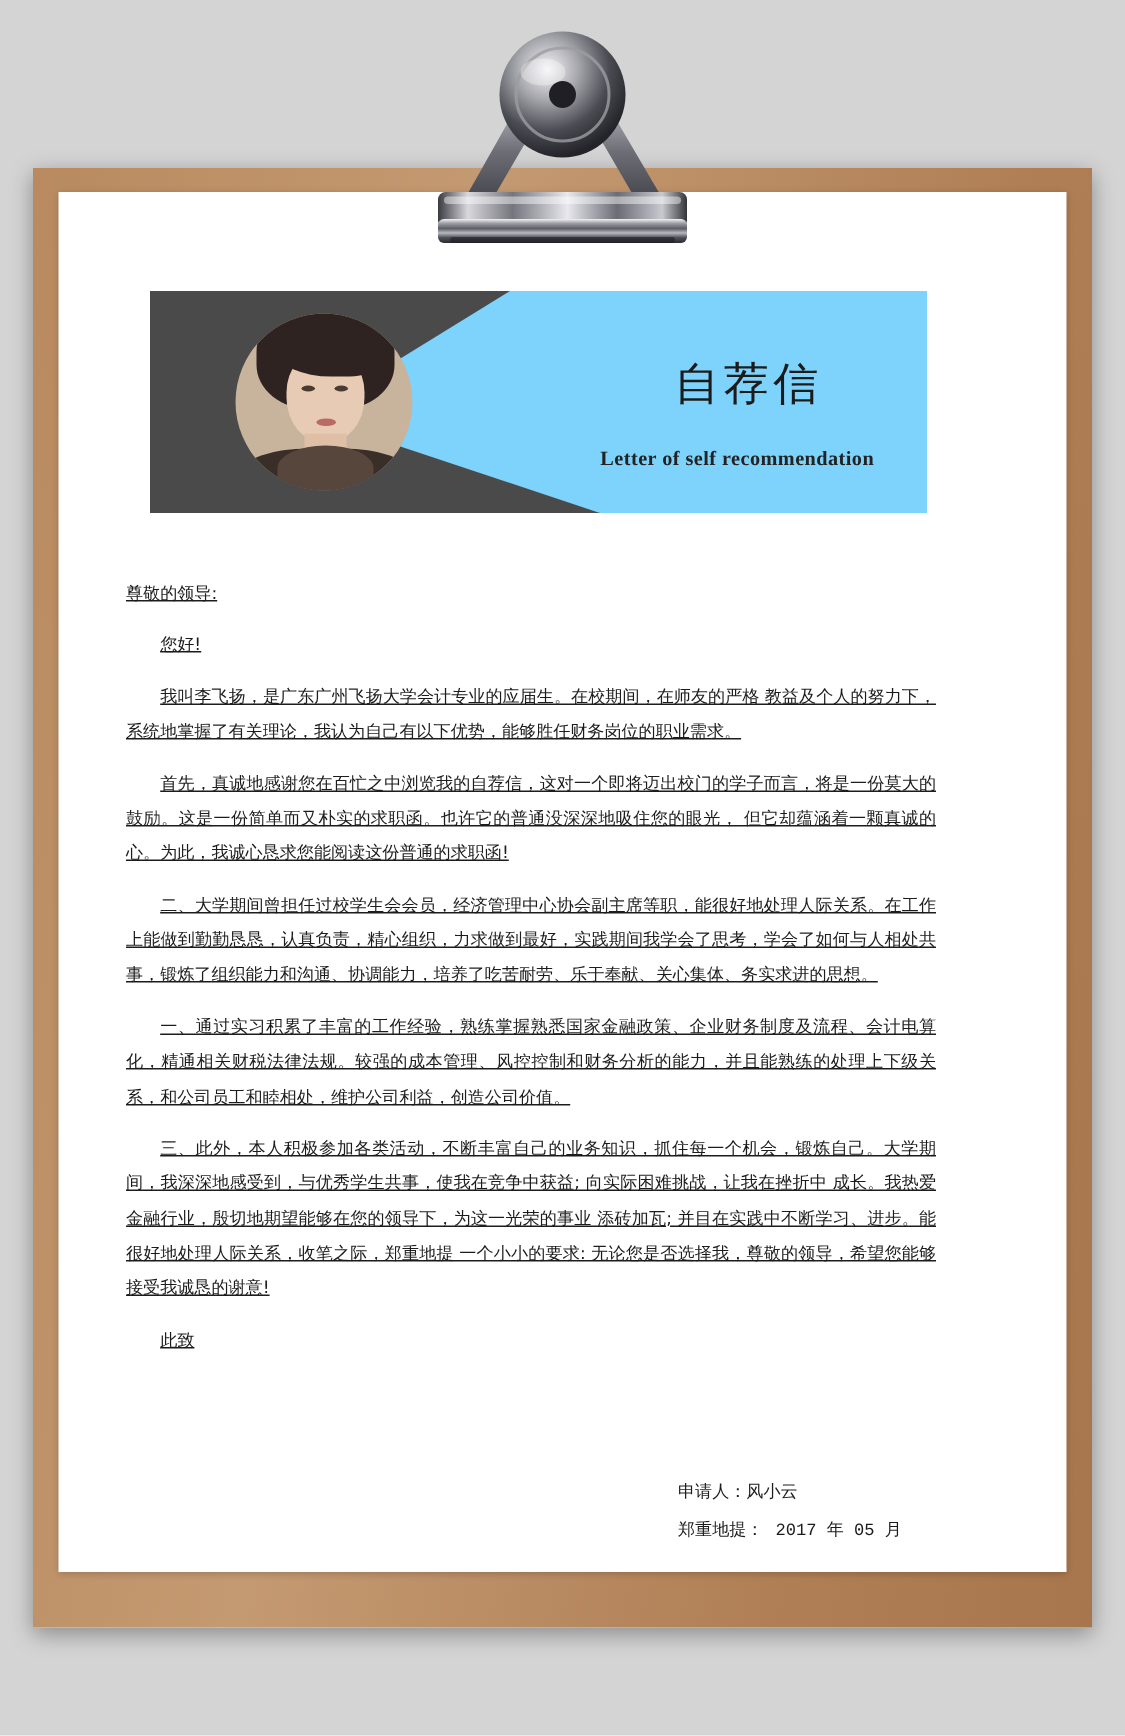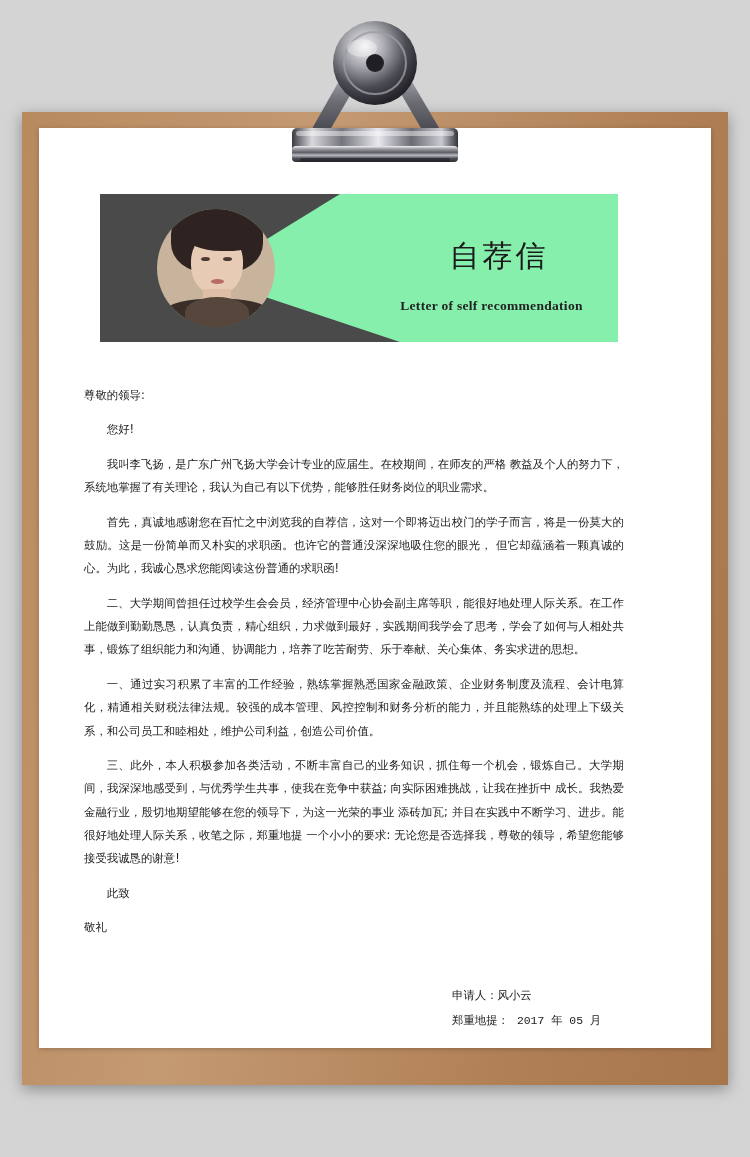--- a/index.html
+++ b/index.html
@@ -46,21 +46,21 @@
     pointer-events: none;
   }
 
   
   .header-band {
     position: absolute;
     left: 78px;
     top: 82px;
     width: 518px;
     height: 148px;
-    background: #86efac;
+    background: #7dd3fc;
     overflow: hidden;
   }
   .header-dark {
     position: absolute;
     left: 0;
     top: 0;
     width: 280px;
     height: 148px;
     background: #4a4a4a;
     clip-path: polygon(0 0, 240px 0, 0 148px);
@@ -190,20 +190,21 @@
     width: 548px;
     font-family: "DejaVu Sans", "Liberation Sans", sans-serif;
     color: #1c1c1c;
     font-size: 11.4px;
     line-height: 2.05;
   }
   .letter p {
     margin: 0 8px 11px 0;
     text-align: justify;
     text-justify: inter-ideograph;
+    text-decoration: underline;
   }
   .indent1 { text-indent: 2em; }
   .salutation { margin-bottom: 2px; }
   .closing-1 { text-indent: 2em; margin-top: 16px; margin-bottom: 6px; }
   .closing-2 { margin-bottom: 0; }
 
   .sign-block {
     position: absolute;
     left: 430px;
     top: 766px;
@@ -243,21 +244,20 @@
 
     <div class="letter" style="left:45px; top:256px; width:548px;">
       <p class="salutation">尊敬的领导:</p>
       <p class="indent1">您好!</p>
       <p class="indent1">我叫李飞扬，是广东广州飞扬大学会计专业的应届生。在校期间，在师友的严格 教益及个人的努力下，系统地掌握了有关理论，我认为自己有以下优势，能够胜任财务岗位的职业需求。</p>
       <p class="indent1">首先，真诚地感谢您在百忙之中浏览我的自荐信，这对一个即将迈出校门的学子而言，将是一份莫大的鼓励。这是一份简单而又朴实的求职函。也许它的普通没深深地吸住您的眼光， 但它却蕴涵着一颗真诚的心。为此，我诚心恳求您能阅读这份普通的求职函!</p>
       <p class="indent1">二、大学期间曾担任过校学生会会员，经济管理中心协会副主席等职，能很好地处理人际关系。在工作上能做到勤勤恳恳，认真负责，精心组织，力求做到最好，实践期间我学会了思考，学会了如何与人相处共事，锻炼了组织能力和沟通、协调能力，培养了吃苦耐劳、乐于奉献、关心集体、务实求进的思想。</p>
       <p class="indent1">一、通过实习积累了丰富的工作经验，熟练掌握熟悉国家金融政策、企业财务制度及流程、会计电算化，精通相关财税法律法规。较强的成本管理、风控控制和财务分析的能力，并且能熟练的处理上下级关系，和公司员工和睦相处，维护公司利益，创造公司价值。</p>
       <p class="indent1">三、此外，本人积极参加各类活动，不断丰富自己的业务知识，抓住每一个机会，锻炼自己。大学期间，我深深地感受到，与优秀学生共事，使我在竞争中获益; 向实际困难挑战，让我在挫折中 成长。我热爱金融行业，殷切地期望能够在您的领导下，为这一光荣的事业 添砖加瓦; 并目在实践中不断学习、进步。能很好地处理人际关系，收笔之际，郑重地提 一个小小的要求: 无论您是否选择我，尊敬的领导，希望您能够接受我诚恳的谢意!</p>
       <p class="closing-1">此致</p>
-      <p class="closing-2">敬礼</p>
     </div>
 
     <div class="sign-block" style="left:413px; top:856px;font-family:Liberation Mono, monospace;">
       <div>
         <span>申请人：</span><span>风小云</span>
       </div>
       <div>
         <span>郑重地提：</span><span style="margin-left:8px;text-align:right;">2017 年 05 月</span>
       </div>
     </div>

